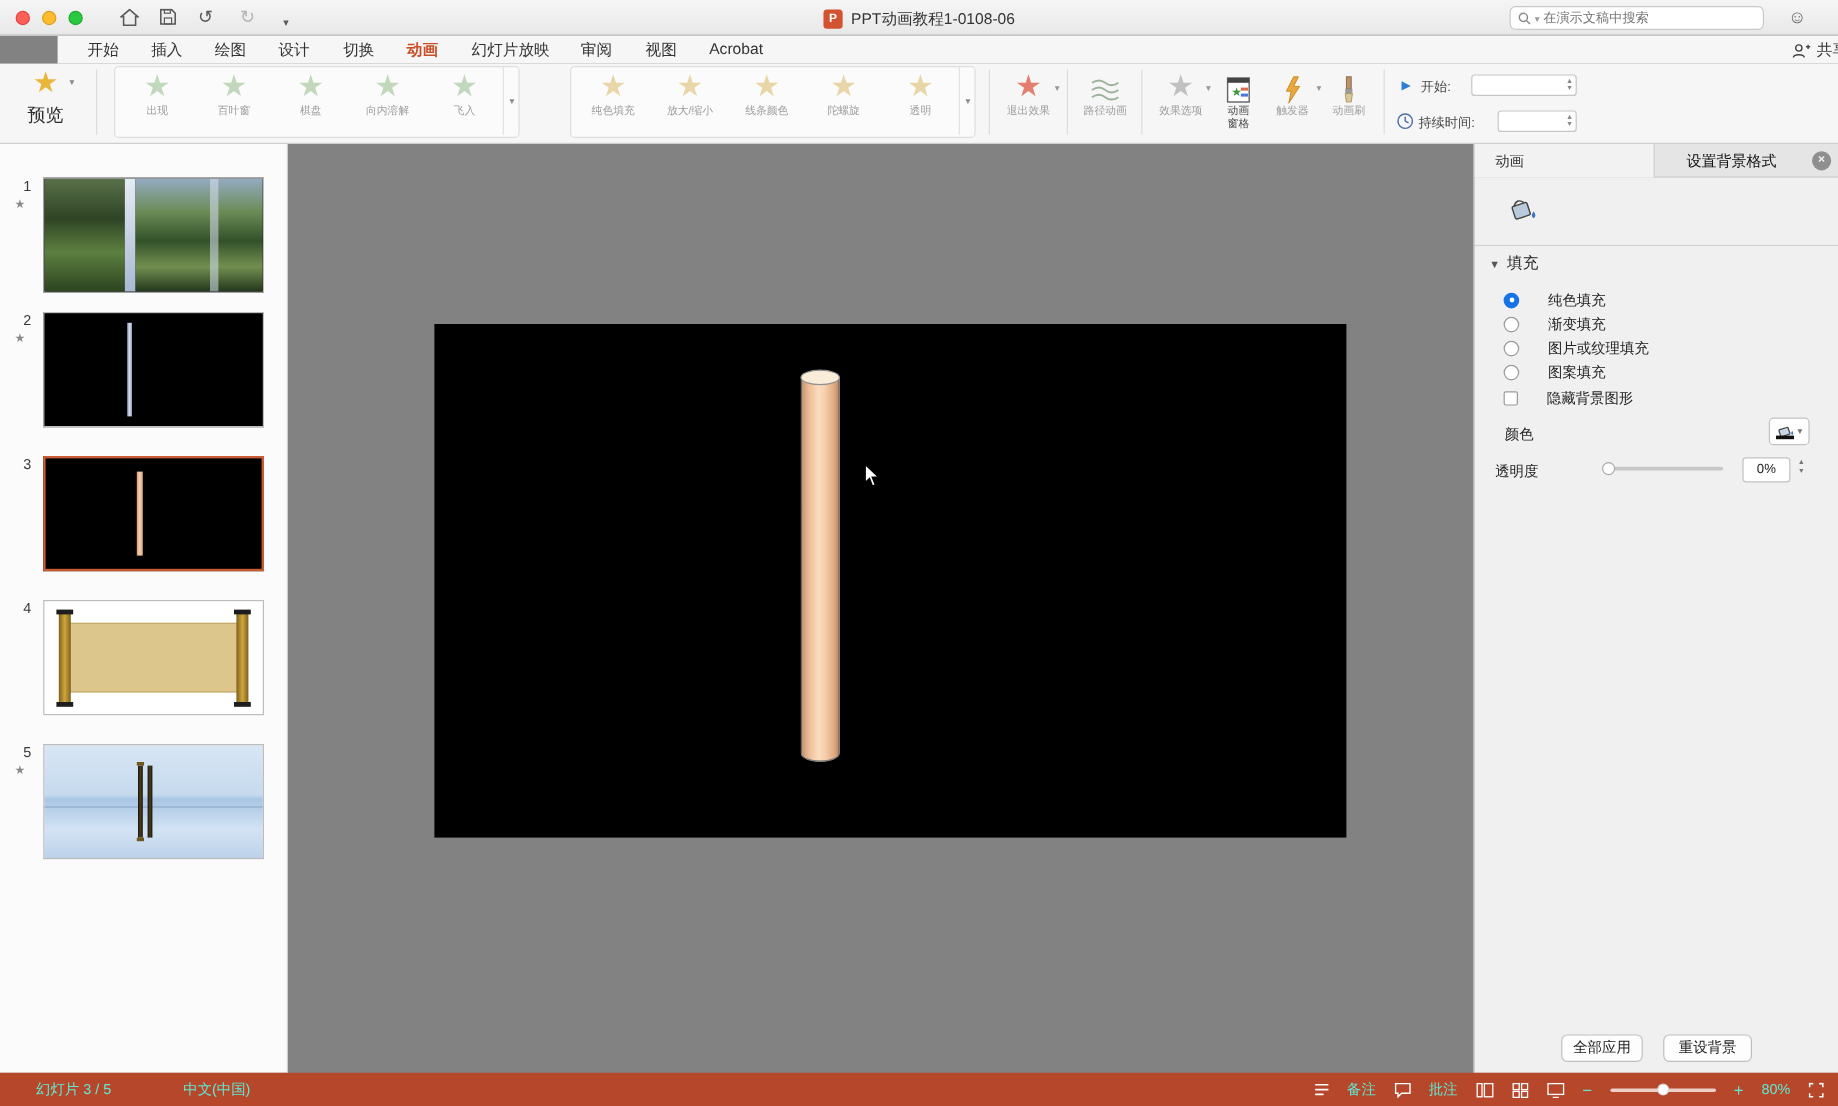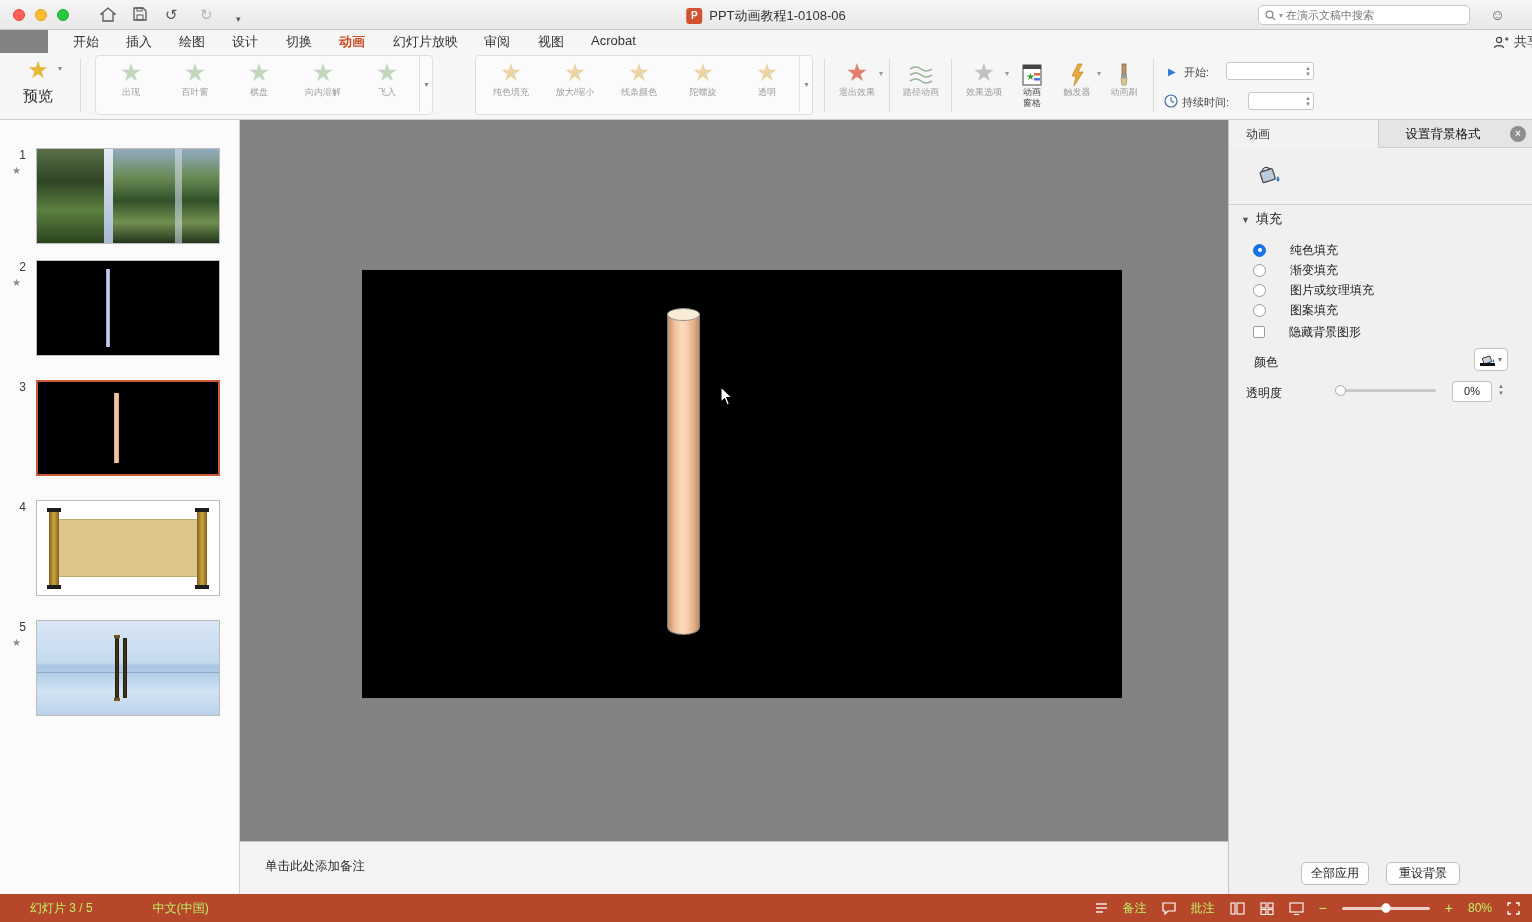--- a/index.html
+++ b/index.html
@@ -147,21 +147,21 @@
     border:1px solid #c2c2c2; border-radius:3px; text-align:center; line-height:19px; font-size:11px; }
   #transp-stepper { position:absolute; right:28px; top:263px; display:flex; flex-direction:column; line-height:7px; }
   #transp-stepper span { font-size:6px; color:#777; }
   .panel-btn { position:absolute; top:742px; height:23px; background:#fdfdfd; border:1px solid #bfbfbf;
     border-radius:5px; font-size:12px; color:#222; text-align:center; line-height:21px; }
   #apply-all-btn { left:72px; width:68px; }
   #reset-bg-btn { left:157px; width:74px; }
 
   
   #statusbar { position:absolute; left:0; top:894px; width:1532px; height:28px; background:#b7472a;
-    color:#bef264; font-size:12px; z-index:20;text-align:center; }
+    color:#5eead4; font-size:12px; z-index:20;text-align:center; }
   #sb-left { position:absolute; left:30px; top:0; height:28px; display:flex; align-items:center; gap:60px; }
   #sb-right { position:absolute; right:12px; top:0; height:28px; display:flex; align-items:center; gap:15px; }
   .sb-item { display:flex; align-items:center; gap:15px; }
   #zoom-slider { position:relative; width:88px; height:3px; background:rgba(255,255,255,.75); border-radius:2px; }
   #zoom-knob { position:absolute; left:45%; top:-4px; width:10px; height:10px; border-radius:50%;
     background:#fff; border:1px solid #d8d8d8; }
 </style>
 </head>
 <body>
 
@@ -417,23 +417,20 @@
   </div>
 
   <div id="canvas-col">
     <div id="slide">
       <div id="cyl-body"></div>
       <div id="cyl-top"></div>
     </div>
     <svg id="cursor" width="16" height="20" viewBox="0 0 16 20">
       <polygon points="1,1 1,16 4.6,12.6 7,19 9.4,18 6.8,11.6 12,11.6" fill="#fff" stroke="#000" stroke-width="1.1"></polygon>
     </svg>
-    <div id="notes-strip">
-      <span class="ph">单击此处添加备注</span>
-    </div>
   </div>
 
   <div id="fmt-panel">
     <div id="pane-header">
       <div id="pane-tab-anim">动画</div>
       <div id="pane-title">设置背景格式</div>
       <div id="pane-close">×</div>
     </div>
 
     <div id="bucket-strip">

